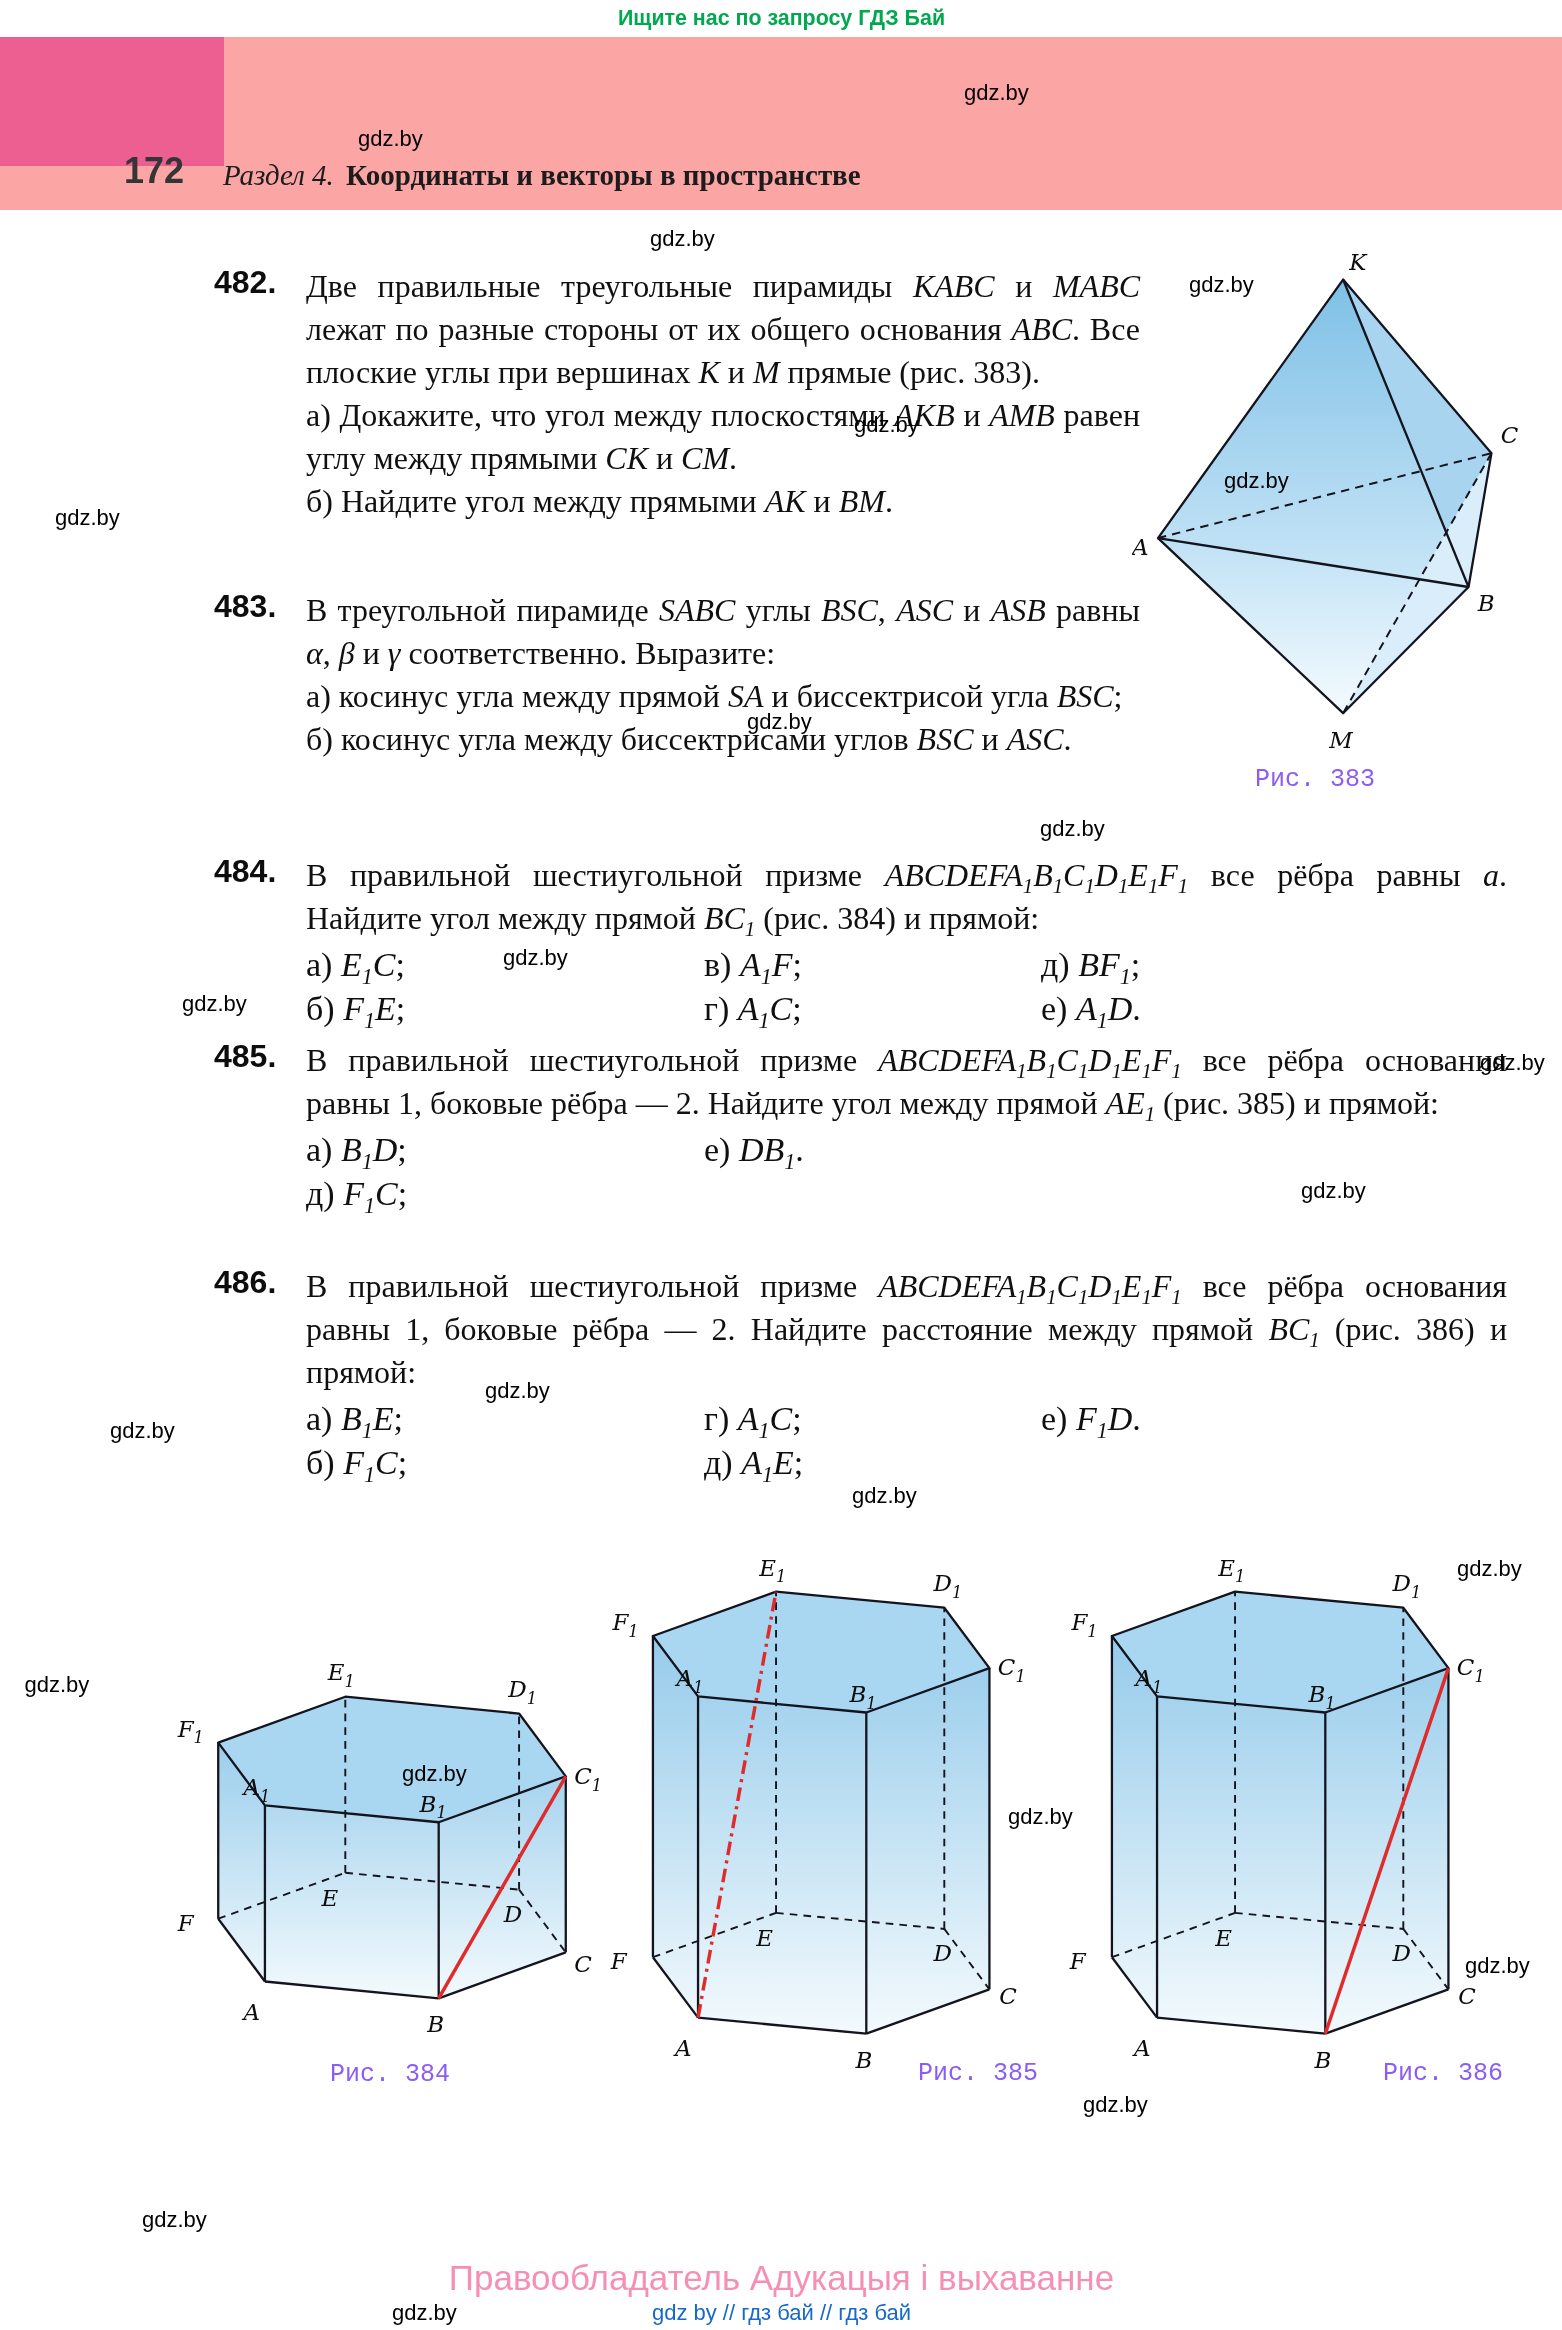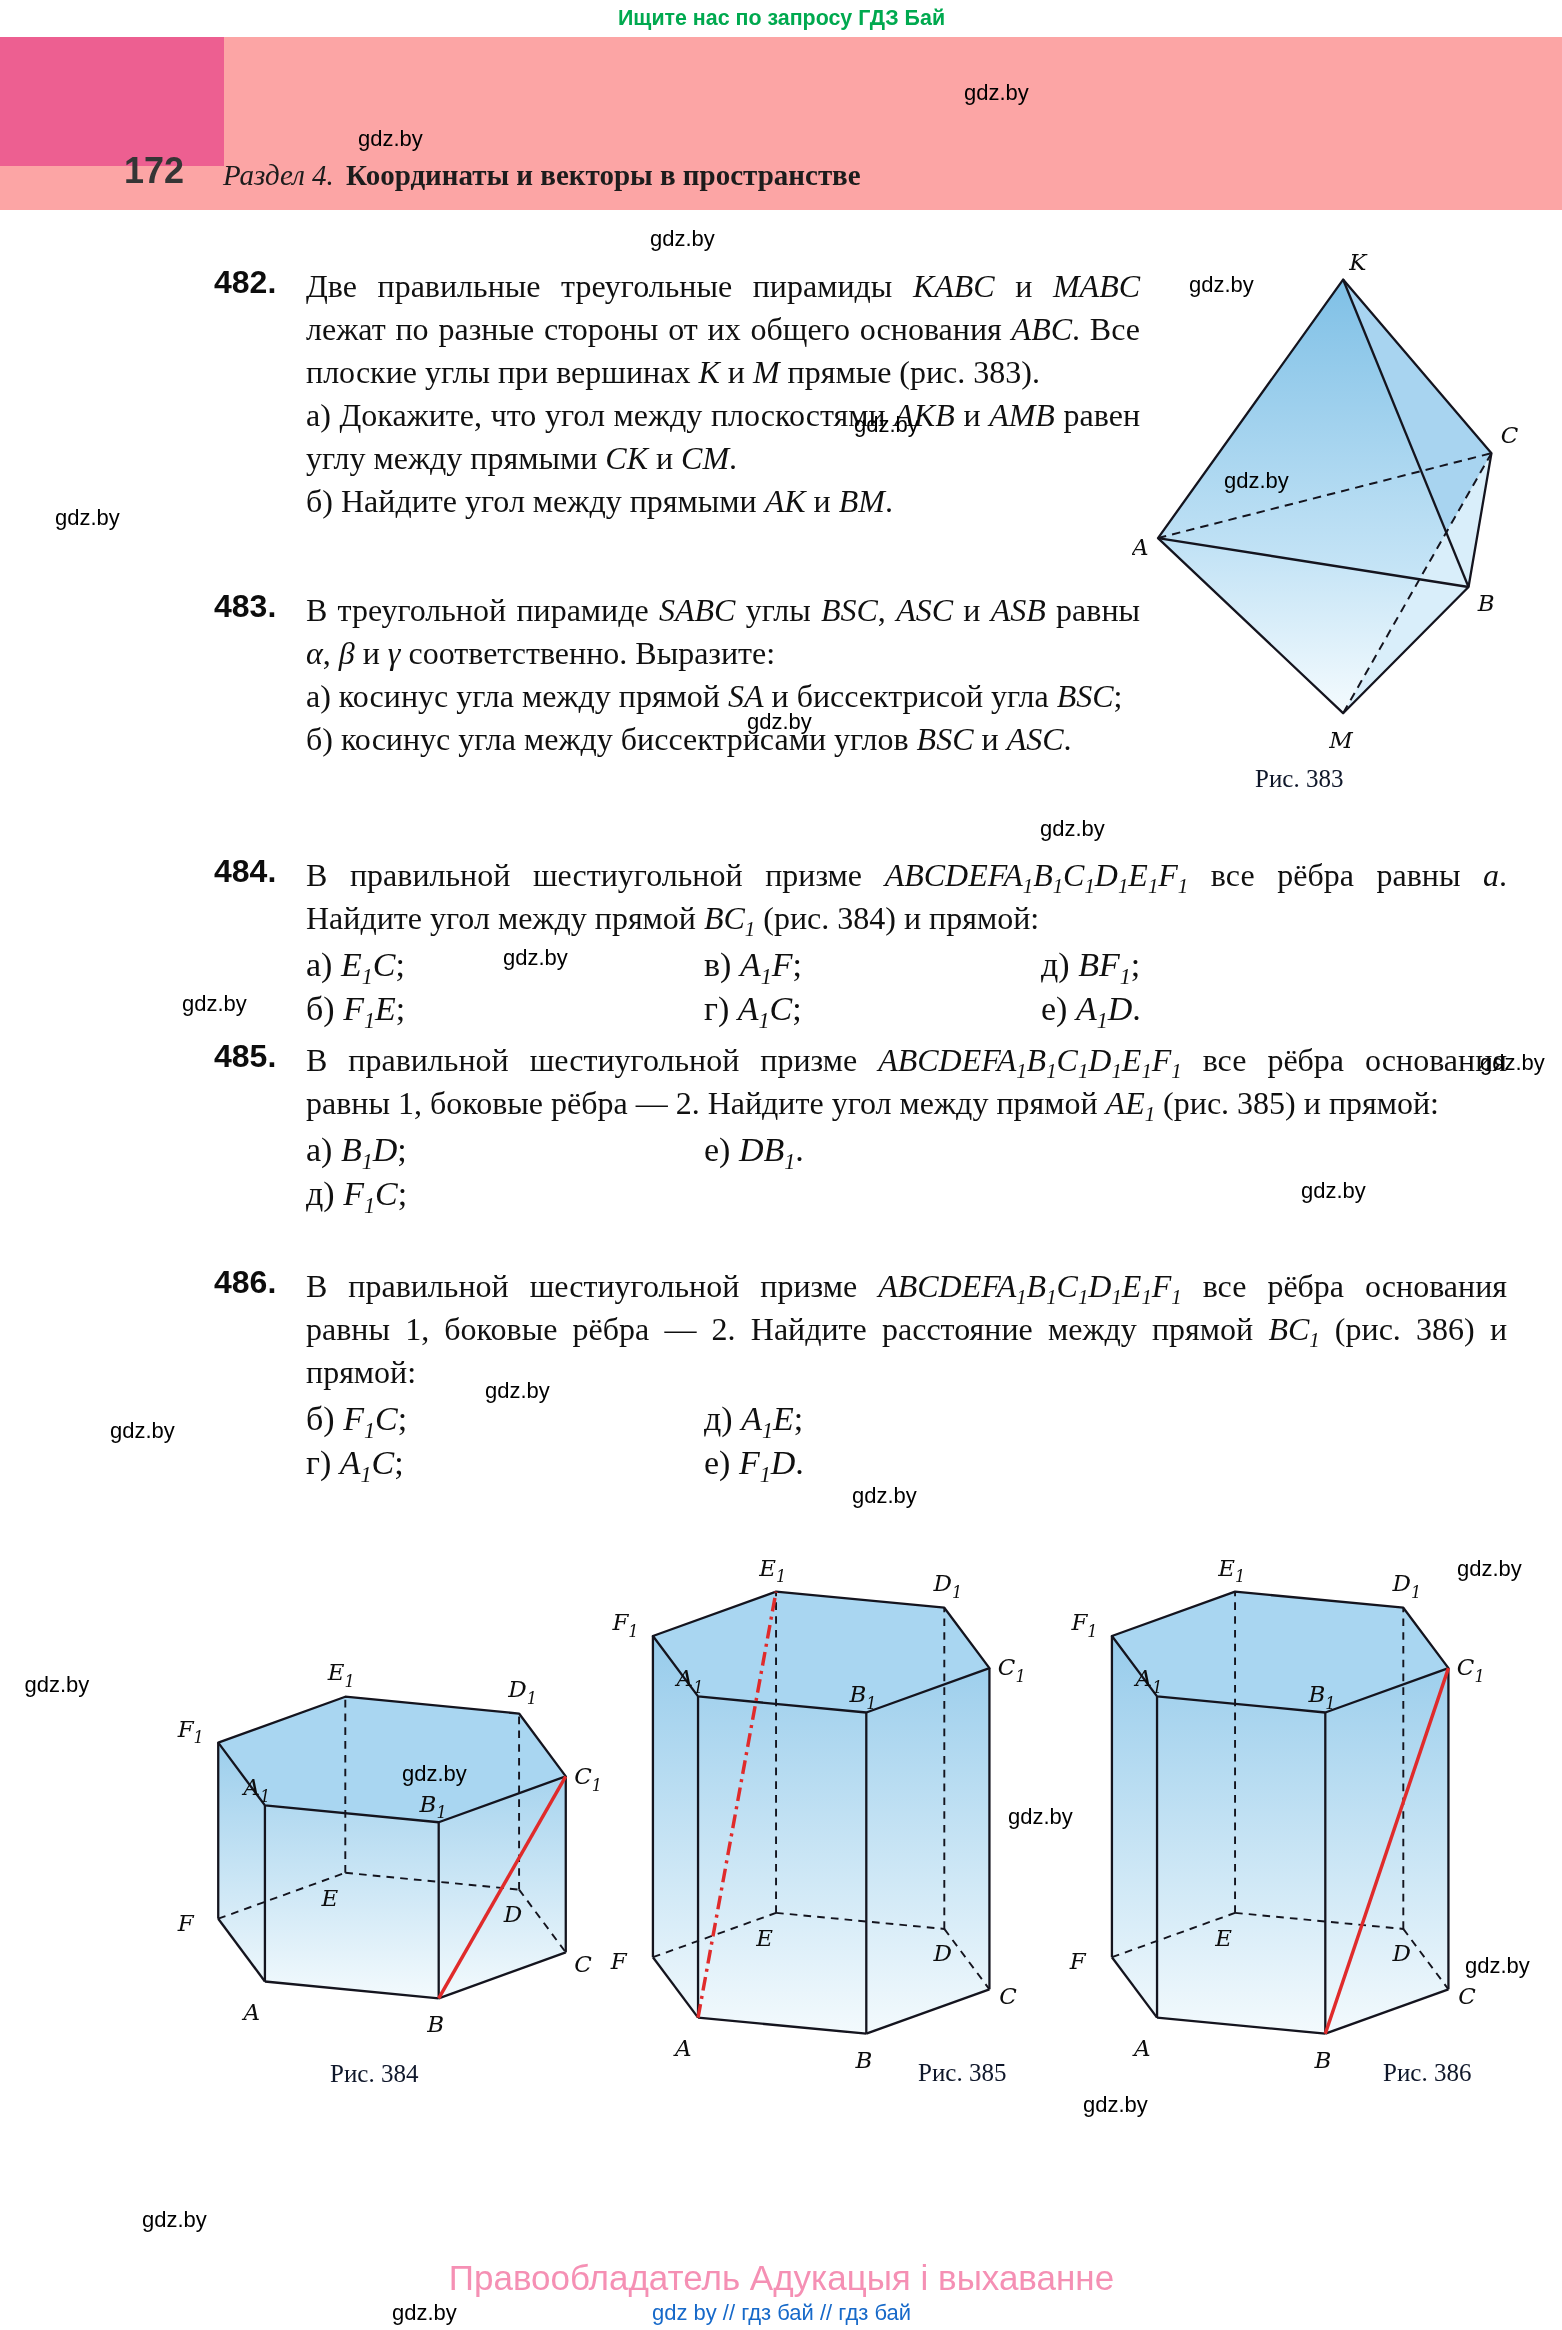--- a/index.html
+++ b/index.html
@@ -24,21 +24,21 @@
   .p482 .body,.p483 .body{width:834px;}
   .p484 .body,.p485 .body,.p486 .body{width:1201px;}
   .ptxt{margin:0;font-size:32px;line-height:43px;text-align:justify;}
   .mv{font-style:italic;}
   sub{font-size:65%;line-height:0;}
   .items{margin-left:92px;width:1201px;margin-top:6.1px;display:grid;
     grid-template-columns:398px 337px 1fr;grid-template-rows:repeat(2,44px);
     grid-auto-flow:column;font-size:34px;}
   .fig{position:absolute;}
   .fig text{font-family:"DejaVu Serif","Liberation Serif",serif;font-style:italic;font-size:30px;fill:#0d0d0d;}
-  .figcap{position:absolute;font-family:Liberation Serif, serif;font-size:25px;color:#0f172a;}
+  .figcap{position:absolute;font-family:Liberation Mono, monospace;font-size:25px;color:#8b5cf6;}
   .copyright{position:absolute;top:2258px;left:0;width:100%;text-align:center;
     font-family:"Liberation Sans",sans-serif;font-size:35px;color:#f590b4;}
   .links{position:absolute;top:2300px;left:0;width:100%;text-align:center;
     font-family:"Liberation Sans",sans-serif;font-size:22px;color:#1669c9;}
 </style>
 </head>
 <body>
 
 <div class="topnote">Ищите нас по запросу ГДЗ Бай</div>
 
@@ -119,20 +119,21 @@
     <span>е) <i class="mv">DB<sub>1</sub></i>.</span>
   </div>
 </section>
 
 <section class="problem p486" style="top:1265px">
   <span class="pnum">486.</span>
   <div class="body">
     <p class="ptxt">В правильной шестиугольной призме <i class="mv">ABCDEFA<sub>1</sub>B<sub>1</sub>C<sub>1</sub>D<sub>1</sub>E<sub>1</sub>F<sub>1</sub></i> все рёбра основания равны 1, боковые рёбра — 2. Найдите расстояние между прямой <i class="mv">BC<sub>1</sub></i> (рис. 386) и прямой:</p>
   </div>
   <div class="items">
+    <span>а) <i class="mv">B<sub>1</sub>E</i>;</span>
     <span>б) <i class="mv">F<sub>1</sub>C</i>;</span>
     <span>г) <i class="mv">A<sub>1</sub>C</i>;</span>
     <span>д) <i class="mv">A<sub>1</sub>E</i>;</span>
     <span>е) <i class="mv">F<sub>1</sub>D</i>.</span>
   </div>
 </section>
 
 <svg class="fig" style="left:1132px;top:252px" width="413" height="566" viewBox="0 0 540 740">
   <defs>
     <linearGradient id="g383t" x1="0" y1="0" x2="0" y2="1">

